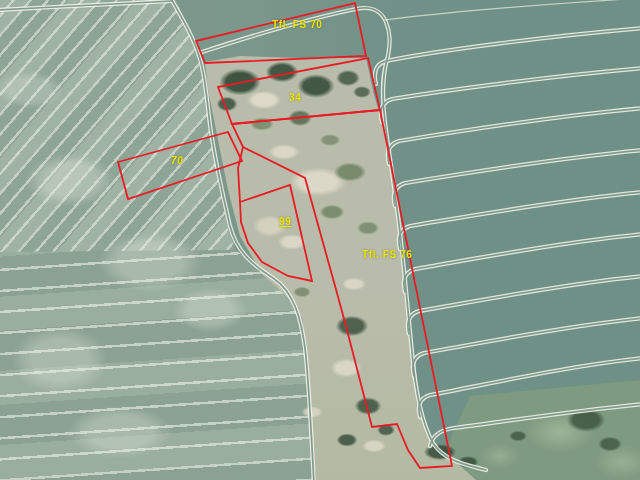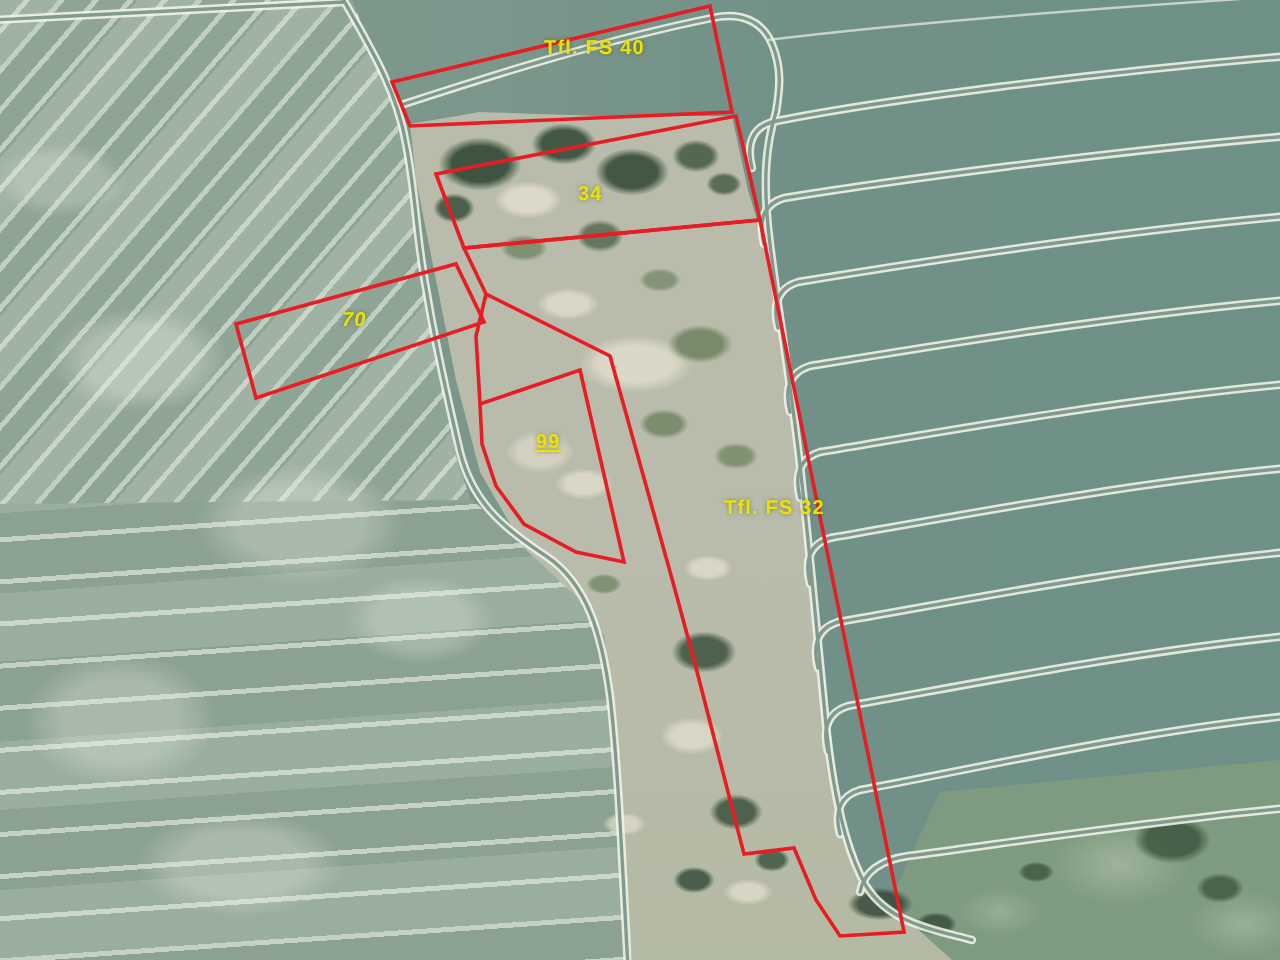--- a/index.html
+++ b/index.html
@@ -171,20 +171,20 @@
   <svg class="layer" id="red-overlay" viewBox="0 0 640 480">
       <polygon points="196,41 355,3 366,56 205,63"></polygon>
       <polygon points="218,87 368,58 380,110 232,124"></polygon>
       <polygon points="118,162 228,132 242,161 128,199"></polygon>
       <polygon points="240,202 290,185 312,281 288,276 262,262 248,243 241,222"></polygon>
       <polygon points="232,124 380,110 452,466 420,468 408,450 397,424 372,427 347,330 337,293 305,178 243,147"></polygon>
       <polyline points="243,147 238,168 240,202"></polyline>
     </svg>
 
   <div style="left:0;top:0;width:640px;height:480px;">
-    <span class="map-label" style="left: 272px; top: 19px;">Tfl. FS 40</span>
+    <span class="map-label" style="left: 272px; top: 19px;">Tfl. FS 70</span>
     <span class="map-label" style="left: 289px; top: 92px;">34</span>
     <span class="map-label" style="left: 171px; top: 155px; font-style: italic;">70</span>
-    <span class="map-label" style="left: 268px; top: 216px; text-decoration: underline;">99</span>
-    <span class="map-label" style="left: 362px; top: 249px;">Tfl. FS 32</span>
+    <span class="map-label" style="left: 279px; top: 216px; text-decoration: underline;">99</span>
+    <span class="map-label" style="left: 362px; top: 249px;">Tfl. FS 76</span>
   </div>
 
 </div>
 
 </body></html>

